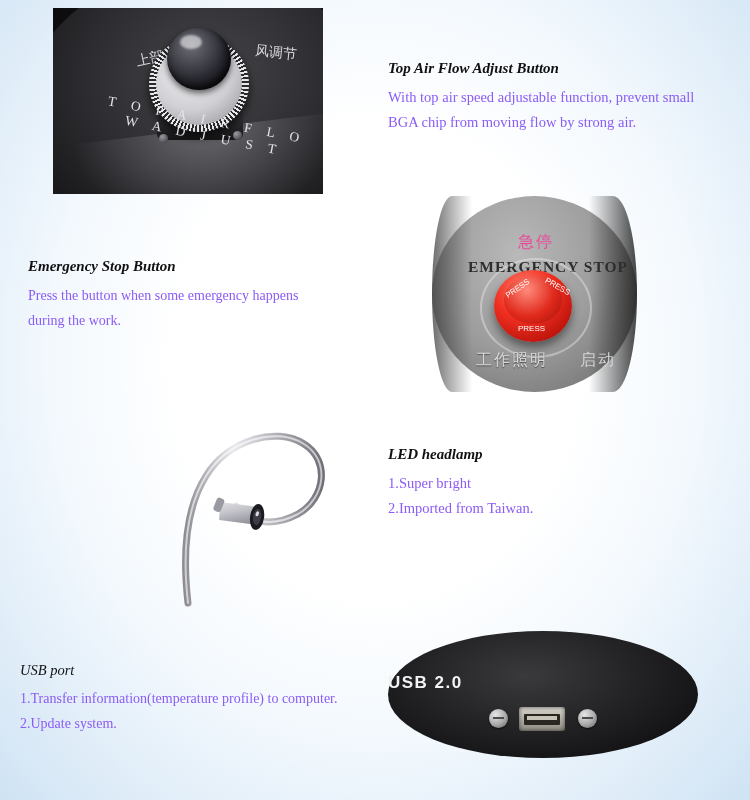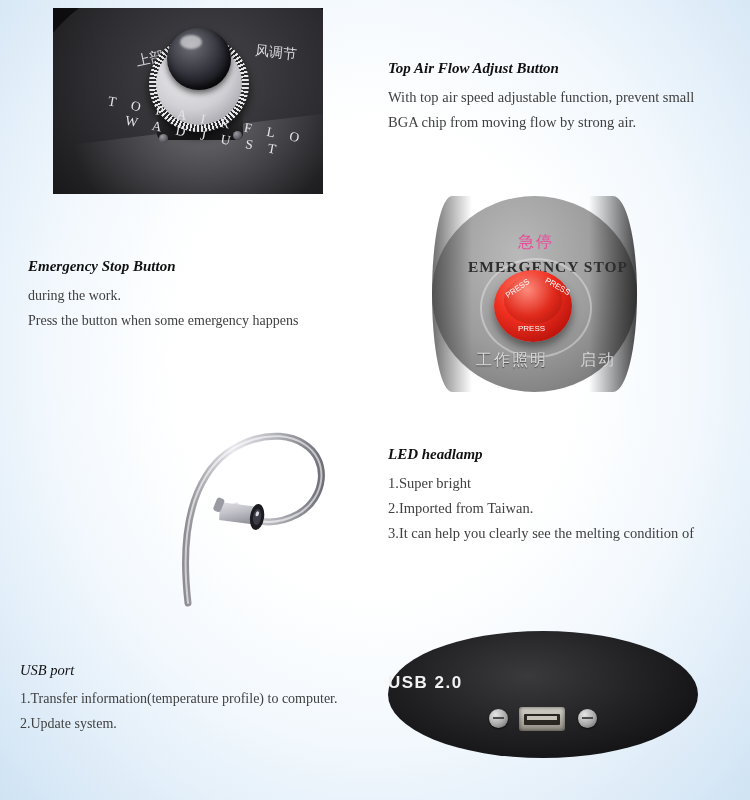--- a/index.html
+++ b/index.html
@@ -27,21 +27,21 @@
     font-weight: bold;
     font-size: 15px;
     line-height: 20px;
     margin-bottom: 7px;
     color: #111;
     font-style: italic;
   }
   .block .line {
     font-size: 14.5px;
     line-height: 25px;
-    color: #404040;
+    color: #8b5cf6;
   }
 
   
   #topair-photo {
     position: absolute;
     left: 53px;
     top: 8px;
     width: 270px;
     height: 186px;
     background: #0d0d0f;
@@ -369,22 +369,22 @@
     <div class="red-top"></div>
     <div class="arrow a1">PRESS</div>
     <div class="arrow a2">PRESS</div>
     <div class="arrow a3">PRESS</div>
     <div class="cn-bottom">工作照明</div>
     <div class="cn-bottom2">启动</div>
   </div>
 
   <div class="block" id="estop-text">
     <div class="heading">Emergency Stop Button</div>
+    <div class="line">Press the button when  some  emergency happens</div>
     <div class="line">during the work.</div>
-    <div class="line">Press the button when  some  emergency happens</div>
   </div>
 
   <div id="lamp-photo">
     <svg width="190" height="190" viewBox="0 0 190 190">
       <defs>
         <linearGradient id="goose" x1="0" y1="0" x2="1" y2="0">
           <stop offset="0%" stop-color="#8c8c92"></stop>
           <stop offset="35%" stop-color="#e9e9ee"></stop>
           <stop offset="65%" stop-color="#b4b4bb"></stop>
           <stop offset="100%" stop-color="#6f6f77"></stop>
@@ -404,21 +404,20 @@
         <ellipse cx="39" cy="-3" rx="1.6" ry="2.6" fill="#d9d9e2"></ellipse>
         <rect x="-4" y="-4" width="8" height="14" rx="3" fill="#9a9aa2"></rect>
       </g>
     </svg>
   </div>
 
   <div class="block" id="led-text">
     <div class="heading">LED headlamp</div>
     <div class="line">1.Super bright</div>
     <div class="line">2.Imported from Taiwan.</div>
-    <div class="line">3.It can help you clearly see the melting condition of</div>
   </div>
 
   <div id="usb-photo">
     <div class="oval"></div>
     <div class="label">USB 2.0</div>
     <div class="screw left"></div>
     <div class="screw right"></div>
     <div class="port"></div>
     <div class="port-inner"></div>
     <div class="port-tongue"></div>

